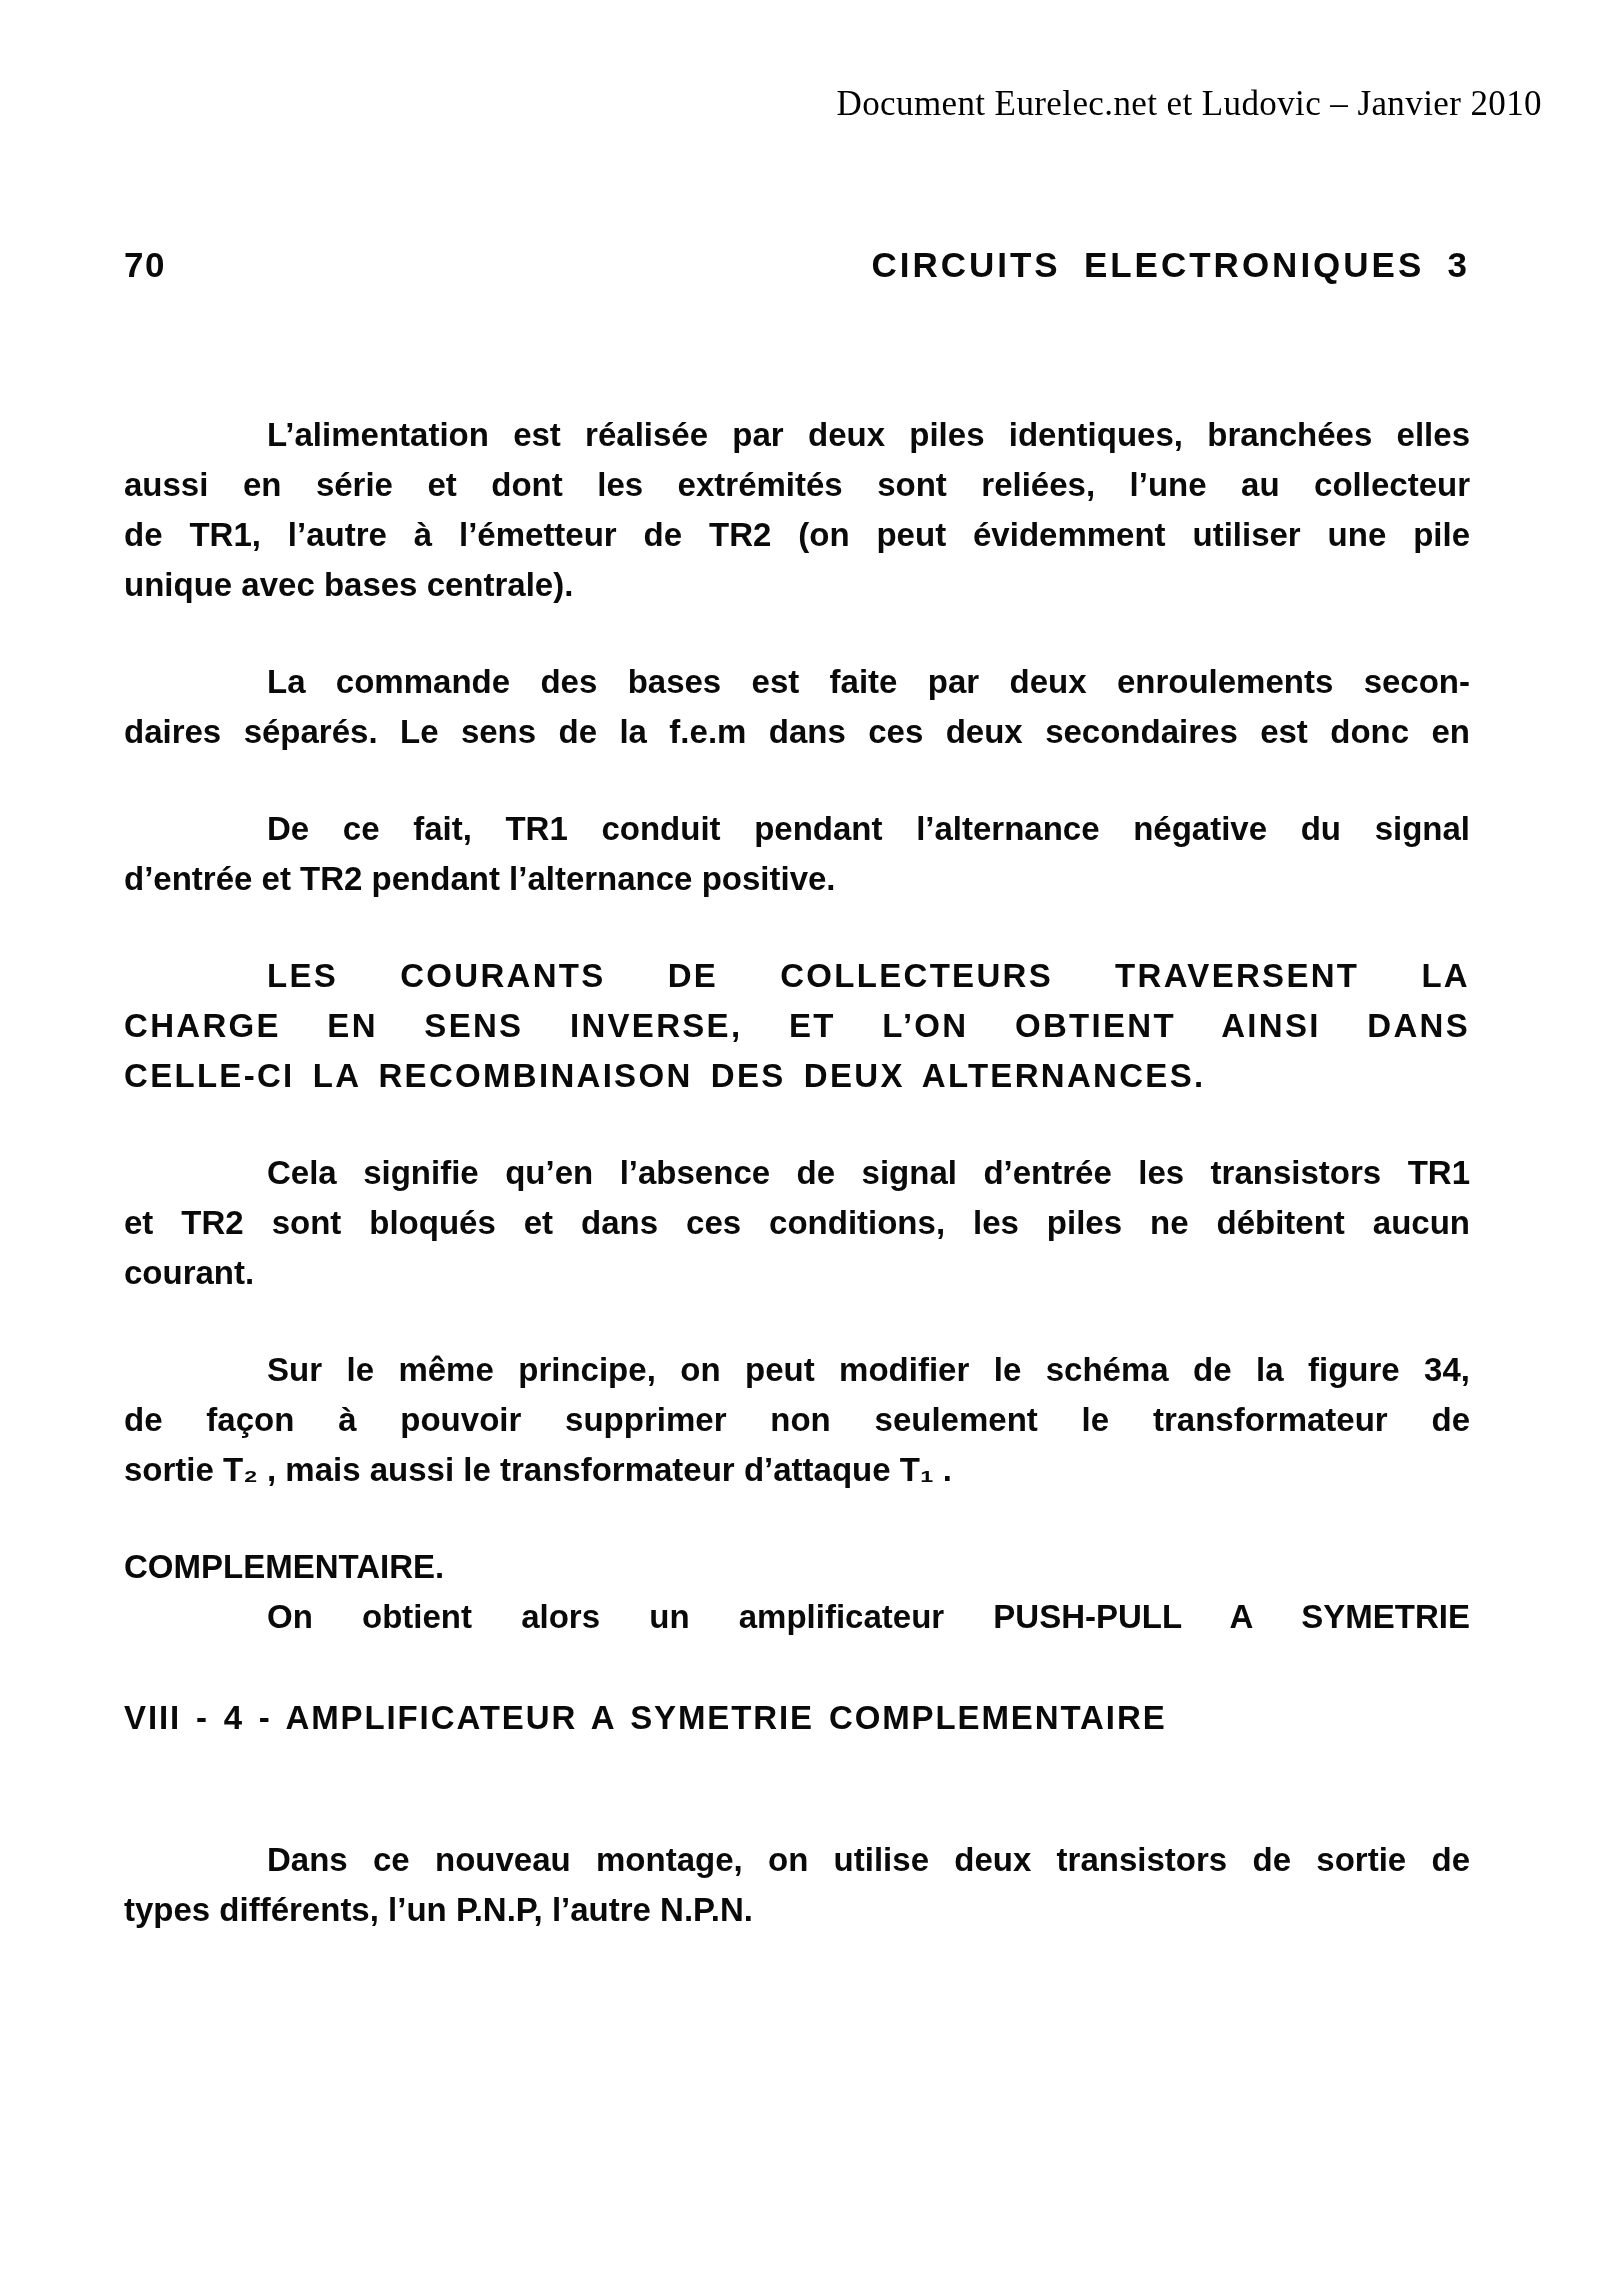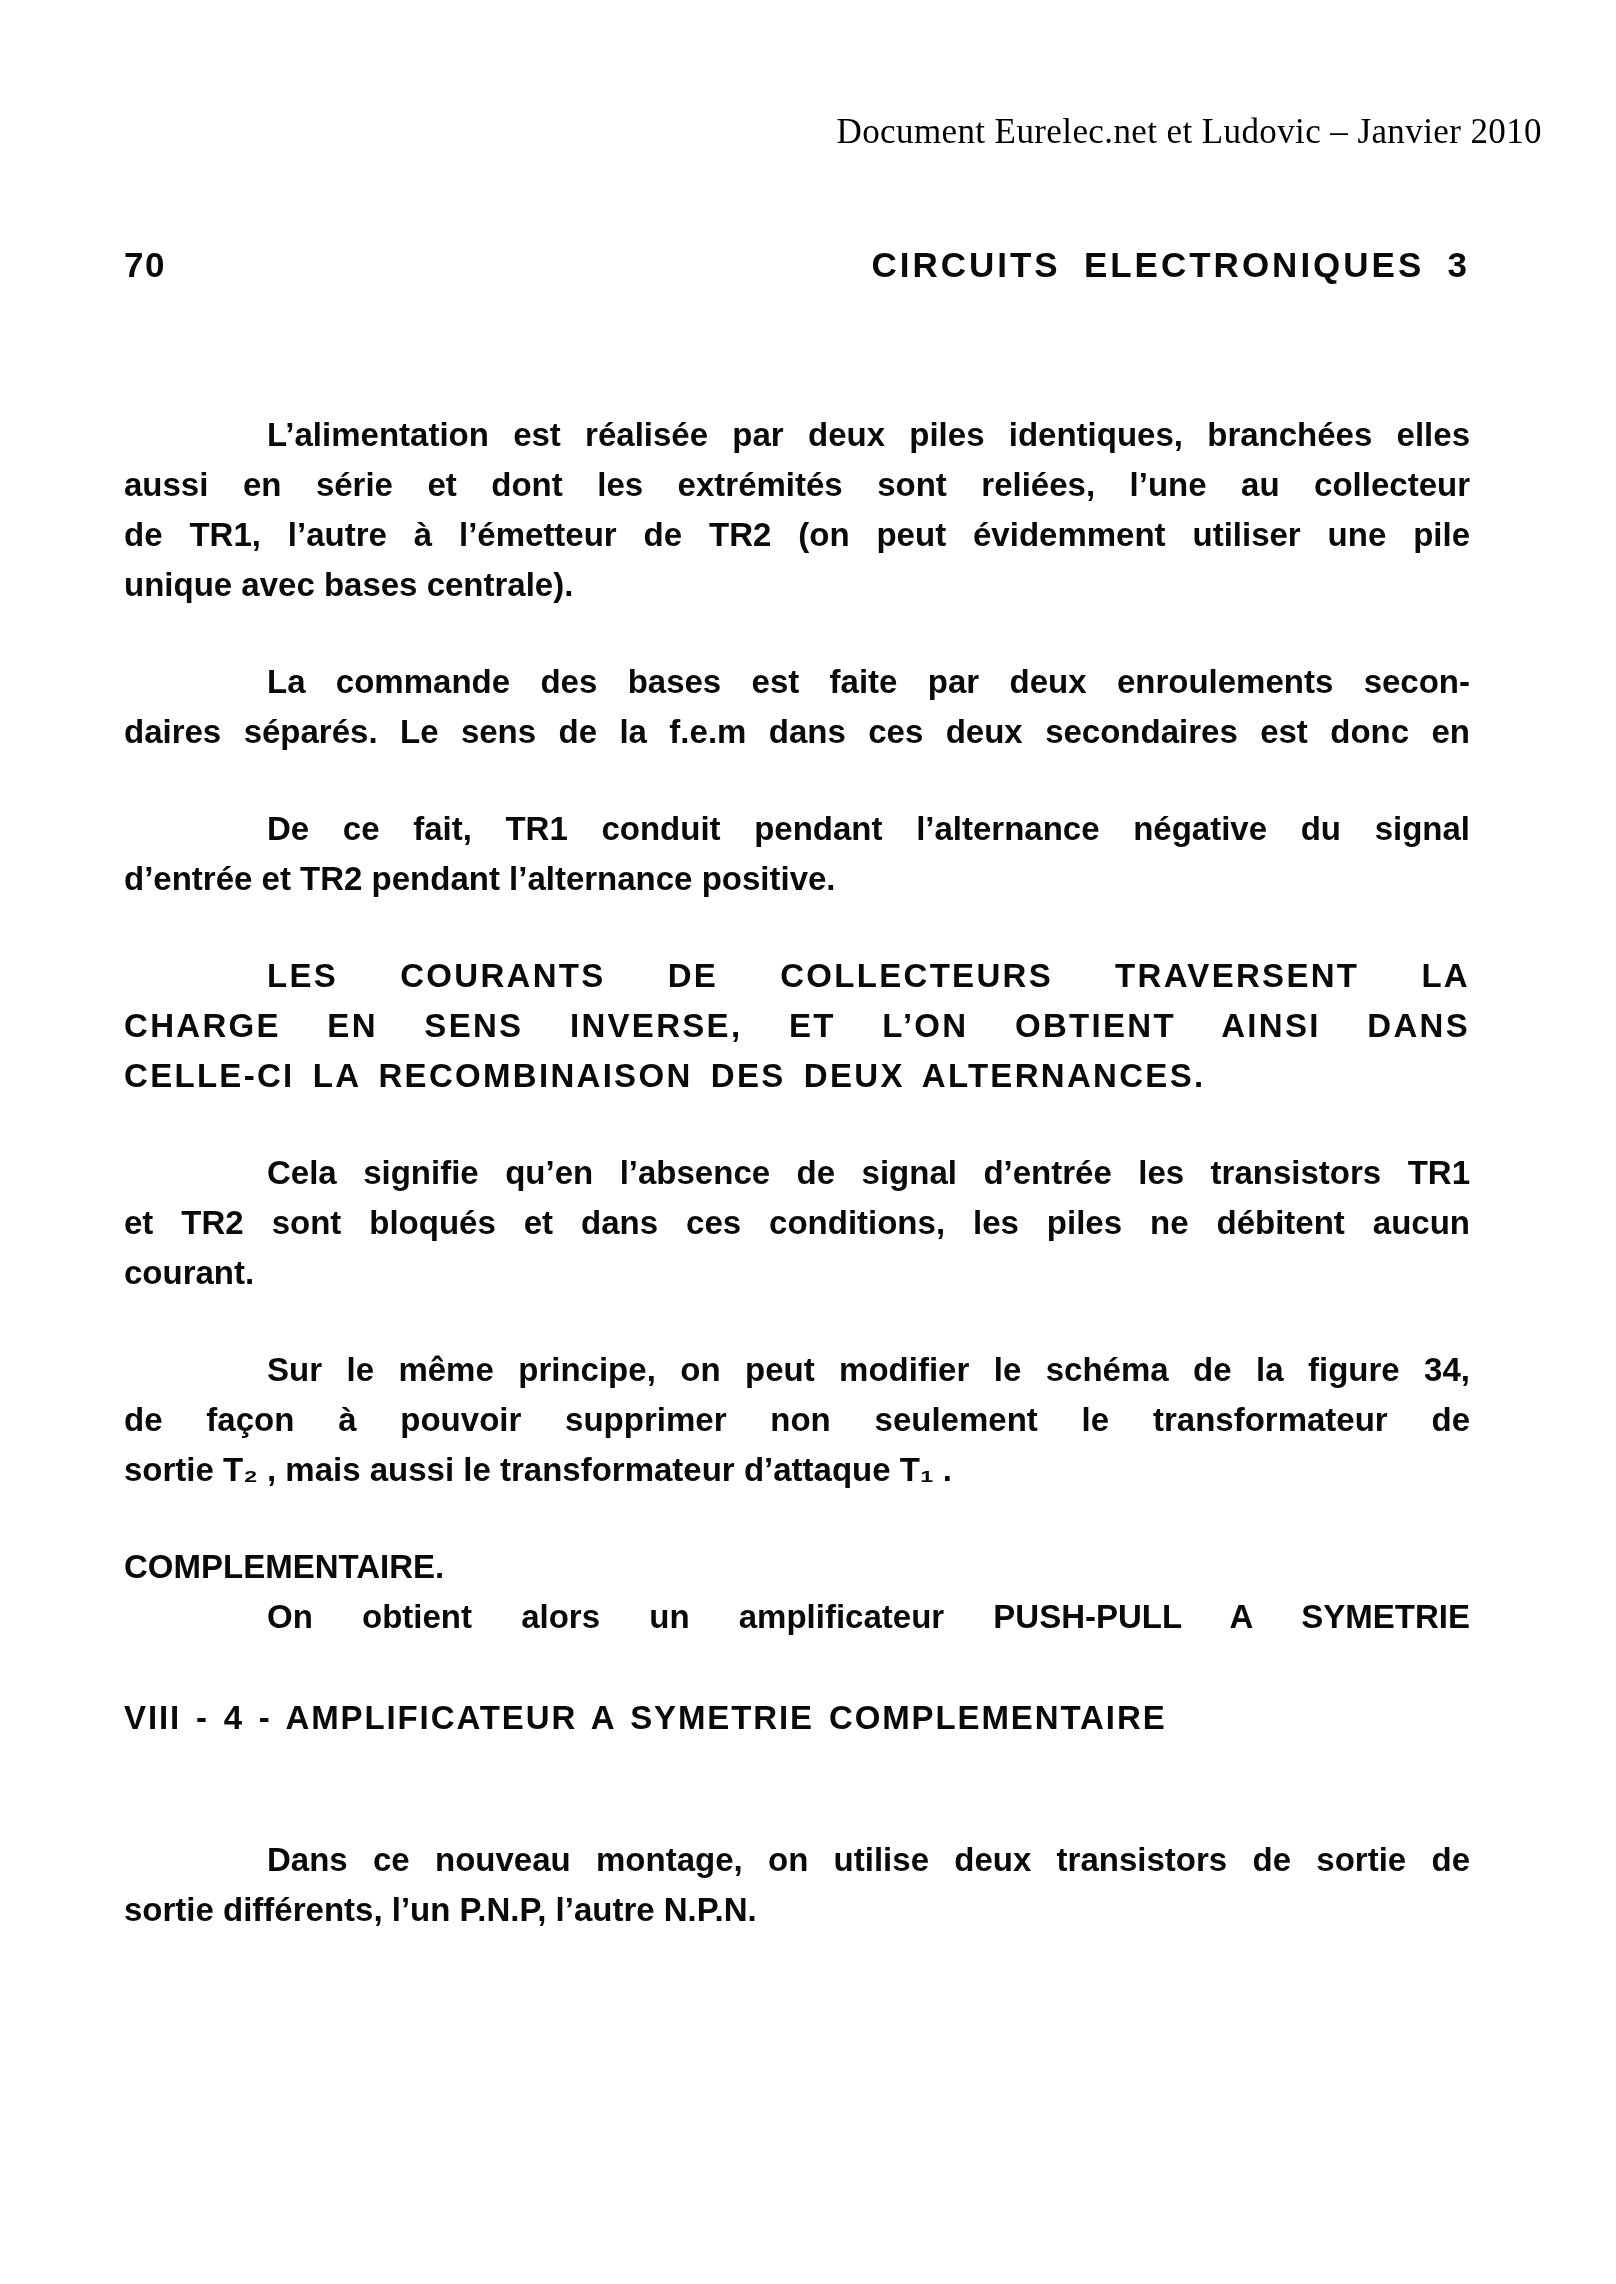--- a/index.html
+++ b/index.html
@@ -19,21 +19,20 @@
   .scan-header {
     position: absolute;
     top: 86px;
     right: 75px;
     font-family: "Liberation Serif", "DejaVu Serif", serif;
     font-size: 35px;
     line-height: 1;
     font-weight: 400;
     letter-spacing: 0.4px;
     color: #000;
-    margin-top: 28px;
   }
 
   
   .page-head-row {
     position: absolute;
     top: 245px;
     left: 124px;
     width: 1346px;
     display: flex;
     justify-content: space-between;
@@ -128,16 +127,16 @@
       <div class="line">de façon à pouvoir supprimer non seulement le transformateur de</div>
       <div class="line last">sortie T₂ , mais aussi le transformateur d’attaque T₁ .</div>
     </div>
     <div class="para">
       <div class="line last">COMPLEMENTAIRE.</div>
       <div class="line first">On obtient alors un amplificateur PUSH-PULL A SYMETRIE</div>
     </div>
     <div class="section-heading">VIII - 4 - AMPLIFICATEUR A SYMETRIE COMPLEMENTAIRE</div>
     <div class="para">
       <div class="line first">Dans ce nouveau montage, on utilise deux transistors de sortie de</div>
-      <div class="line last">sortie différents, l’un P.N.P, l’autre N.P.N.</div>
+      <div class="line last">types différents, l’un P.N.P, l’autre N.P.N.</div>
     </div>
   </div>
 
 
 </body></html>

